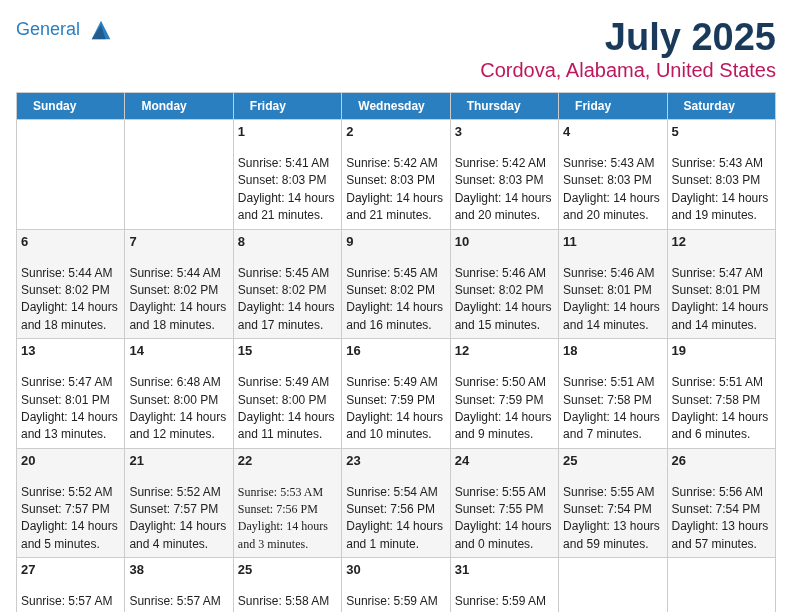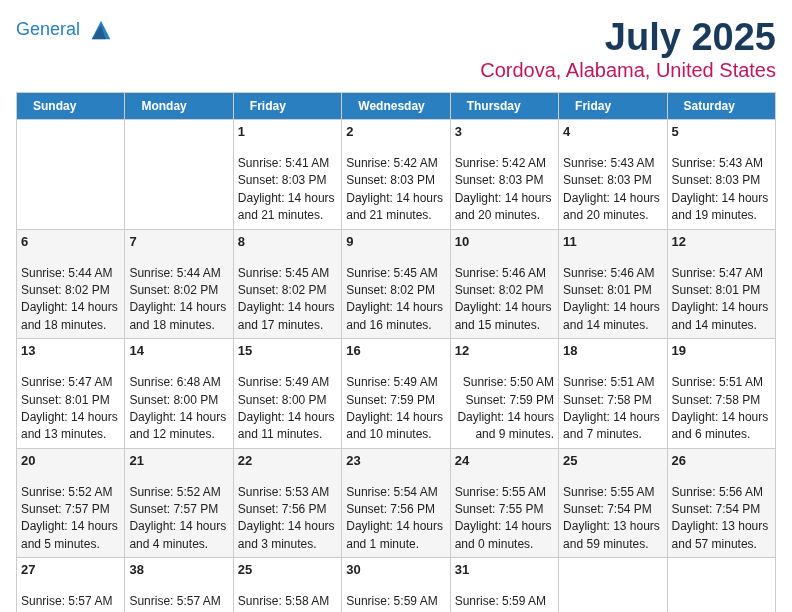--- a/index.html
+++ b/index.html
@@ -226,21 +226,21 @@
 Daylight: 14 hours and 11 minutes.</div>
         </td>
         <td>
           <span class="day-num">16</span>
           <div class="day-info" style="white-space: pre-line;">Sunrise: 5:49 AM
 Sunset: 7:59 PM
 Daylight: 14 hours and 10 minutes.</div>
         </td>
         <td>
           <span class="day-num">12</span>
-          <div class="day-info" style="white-space: pre-line; text-align: right;">Sunrise: 5:50 AM
+          <div class="day-info" style="white-space: pre-line;">Sunrise: 5:50 AM
 Sunset: 7:59 PM
 Daylight: 14 hours and 9 minutes.</div>
         </td>
         <td>
           <span class="day-num">18</span>
           <div class="day-info" style="white-space: pre-line;">Sunrise: 5:51 AM
 Sunset: 7:58 PM
 Daylight: 14 hours and 7 minutes.</div>
         </td>
         <td>
@@ -258,21 +258,21 @@
 Daylight: 14 hours and 5 minutes.</div>
         </td>
         <td>
           <span class="day-num">21</span>
           <div class="day-info" style="white-space: pre-line;">Sunrise: 5:52 AM
 Sunset: 7:57 PM
 Daylight: 14 hours and 4 minutes.</div>
         </td>
         <td>
           <span class="day-num">22</span>
-          <div class="day-info" style="white-space: pre-line;">Sunrise: 5:53 AM
+          <div class="day-info" style="white-space: pre-line; font-family: Liberation Serif, serif;">Sunrise: 5:53 AM
 Sunset: 7:56 PM
 Daylight: 14 hours and 3 minutes.</div>
         </td>
         <td>
           <span class="day-num">23</span>
           <div class="day-info" style="white-space: pre-line;">Sunrise: 5:54 AM
 Sunset: 7:56 PM
 Daylight: 14 hours and 1 minute.</div>
         </td>
         <td>

